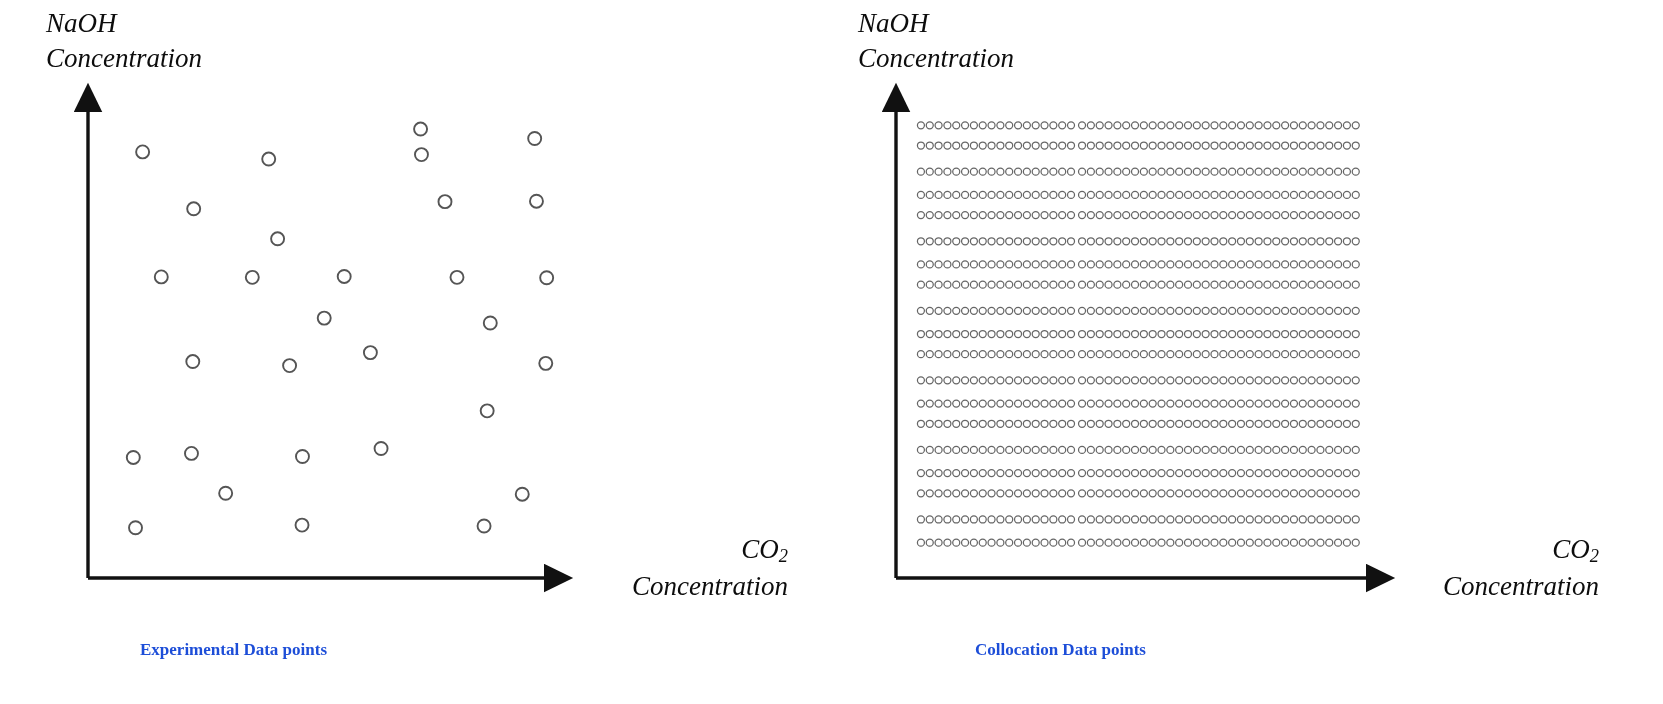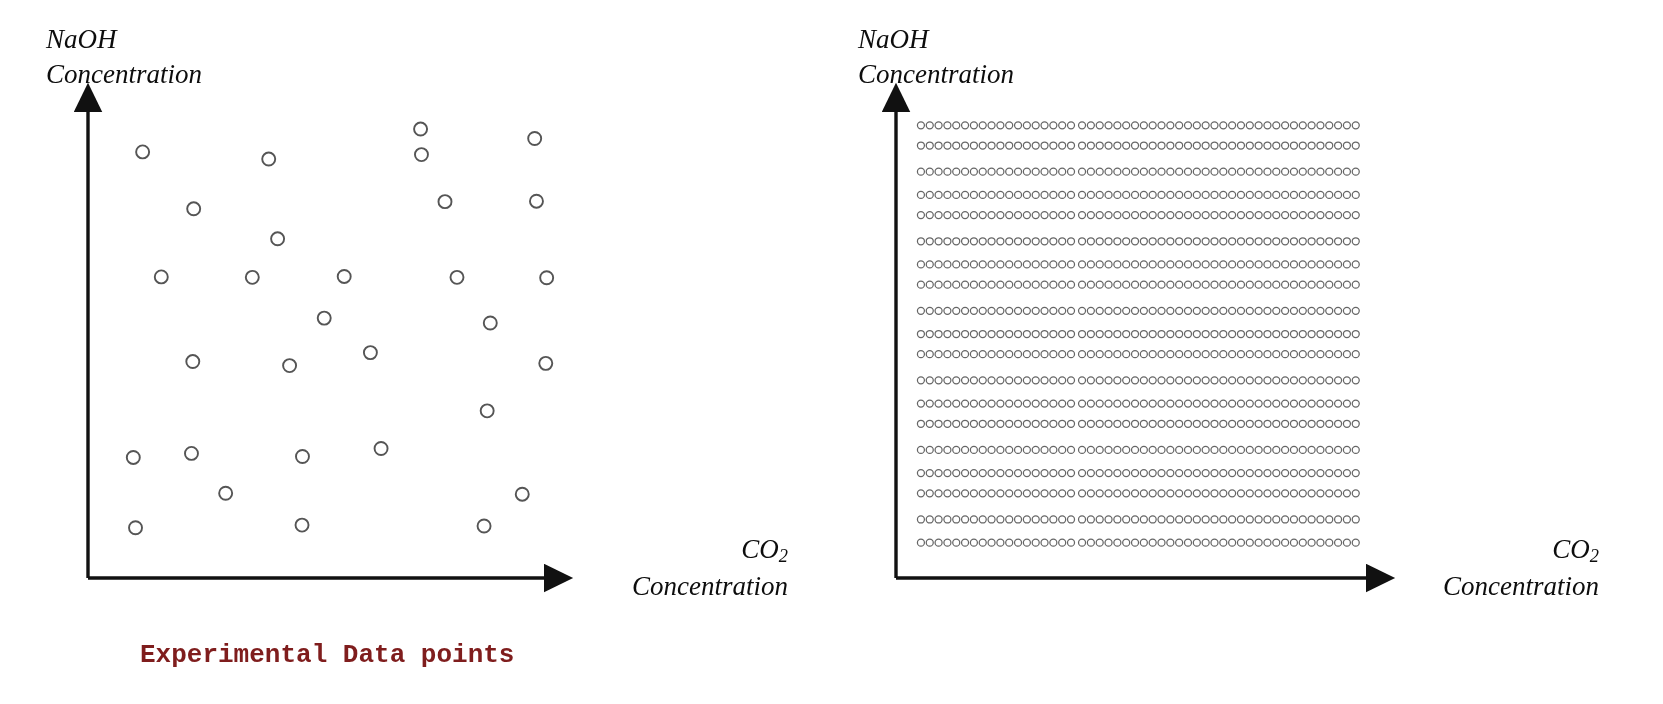--- a/index.html
+++ b/index.html
@@ -28,30 +28,30 @@
 
   .axis-label {
     position: absolute;
     font-style: italic;
     font-size: 27px;
     line-height: 1.28;
     color: #0d0d0d;
     white-space: pre-line;
     font-family: "Liberation Serif", serif;
   }
-  .axis-label.y-label { text-align: left; margin-top: 16px; }
+  .axis-label.y-label { text-align: left; }
   .axis-label.x-label { text-align: right; }
 
   .caption {
     position: absolute;
     font-weight: bold;
-    font-size: 26px;
-    color: #7f1d1d;
+    font-size: 17px;
+    color: #1d4ed8;
     white-space: nowrap;
-    font-family: Liberation Mono, monospace;
+    font-family: Liberation Serif, serif;
   }
 
   .plot-svg {
     position: absolute;
     left: 0;
     top: 0;
     overflow: visible;
   }
 
   sub {
@@ -1079,15 +1079,16 @@
           <circle cx="472.77" cy="125.32" r="3.5" fill="none" stroke="#666666" stroke-width="1.25"></circle>
           <circle cx="481.60" cy="125.32" r="3.5" fill="none" stroke="#666666" stroke-width="1.25"></circle>
           <circle cx="490.42" cy="125.32" r="3.5" fill="none" stroke="#666666" stroke-width="1.25"></circle>
           <circle cx="499.25" cy="125.32" r="3.5" fill="none" stroke="#666666" stroke-width="1.25"></circle>
           <circle cx="508.08" cy="125.32" r="3.5" fill="none" stroke="#666666" stroke-width="1.25"></circle>
           <circle cx="516.91" cy="125.32" r="3.5" fill="none" stroke="#666666" stroke-width="1.25"></circle>
           <circle cx="525.74" cy="125.32" r="3.5" fill="none" stroke="#666666" stroke-width="1.25"></circle>
         </g>
     </svg>
 
+    <div class="caption" style="left:145px; top:640px;">Collocation Data points</div>
   </div>
 
 </div>
 
 </body></html>

